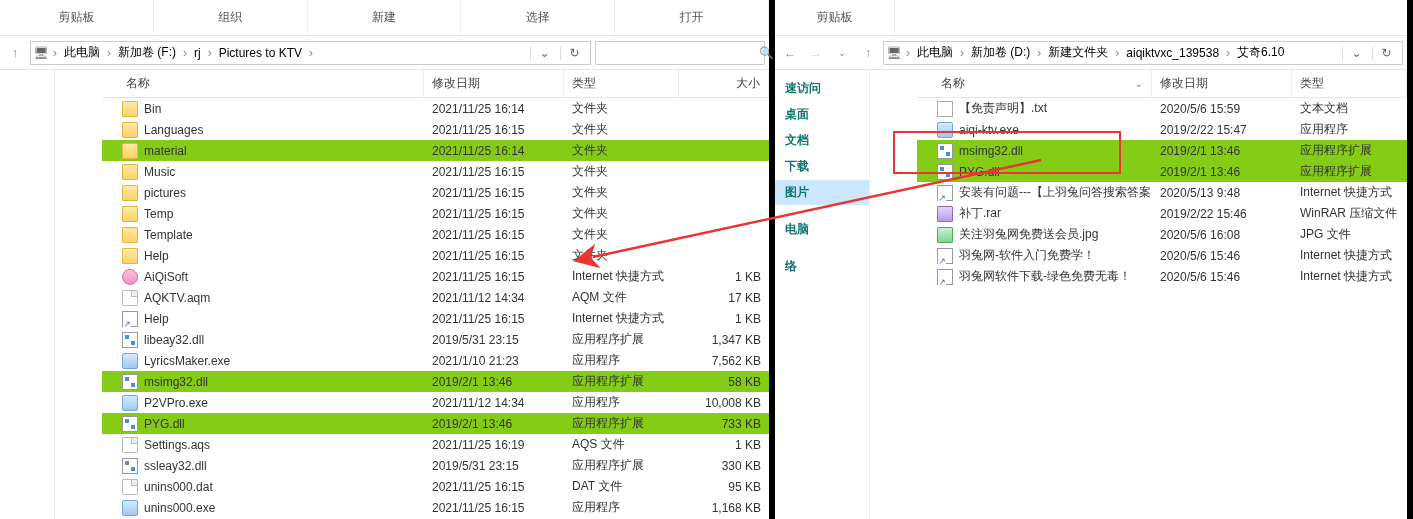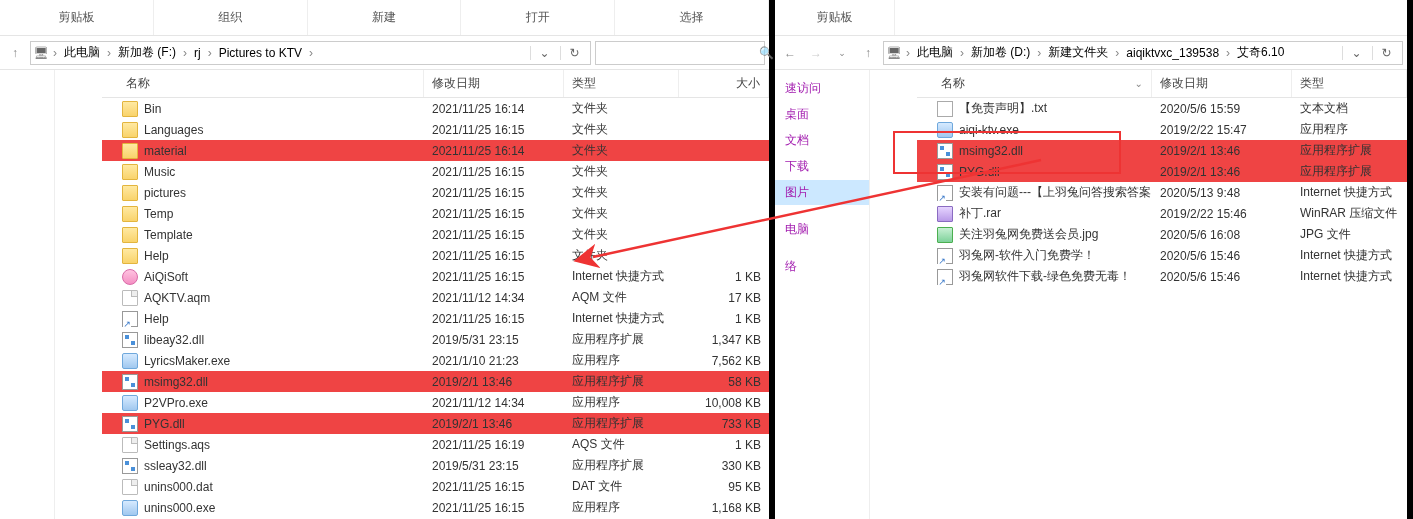--- a/index.html
+++ b/index.html
@@ -13,31 +13,31 @@
 .navbtn { width: 22px; height: 22px; display: flex; align-items: center; justify-content: center; color: #888; cursor: pointer; }
 .crumbs { flex: 1; display: flex; align-items: center; height: 24px; border: 1px solid #ccc; padding: 0 2px; gap: 2px; overflow: hidden; }
 .crumb { padding: 0 3px; white-space: nowrap; cursor: pointer; }
 .crumb-sep { color: #888; padding: 0 2px; }
 .crumb-dd { width: 28px; text-align: center; color: #666; cursor: pointer; border-left: 1px solid #ddd; }
 .searchbox { width: 170px; height: 24px; border: 1px solid #ccc; display: flex; align-items: center; padding-right: 4px; }
 .searchbox input { border: none; outline: none; flex:1; padding: 0 4px; font-size: 12px; }
 .body { display: flex; flex: 1; overflow: hidden; gap: 47px; }
 .navpanel { width: 55px; border-right: 1px solid #eee; }
 .navpanel2 { width: 95px; border-right: 1px solid #eee; padding: 6px 0; display: flex; flex-direction: column; gap: 1px; }
-.navitem { padding: 4px 10px; color: #a21caf; cursor: pointer; }
+.navitem { padding: 4px 10px; color: #0f766e; cursor: pointer; font-weight: bold; }
 .navitem.sel { background: #cce8ff; }
 .filelist { flex: 1; overflow: auto; }
 .header { display: flex; border-bottom: 1px solid #e5e5e5; height: 28px; align-items: center; color: #444; }
 .header > div { padding: 0 8px; border-right: 1px solid #eee; height: 100%; display: flex; align-items: center; cursor: pointer; }
 .col-name { flex: 1; min-width: 200px; }
 .col-date { width: 140px; }
 .col-type { width: 115px; }
 .col-size { width: 90px; text-align: right; justify-content: flex-end; }
 .row { display: flex; height: 21px; align-items: center; padding: 0; color: #333; cursor: pointer; }
-.row.sel { background: #ef4444; }
+.row.sel { background: #84cc16; }
 .row > div { padding: 0 8px; overflow: hidden; white-space: nowrap; text-overflow: ellipsis; }
 .row .col-name { display: flex; align-items: center; gap: 6px; padding-left: 20px; }
 .icon { width: 16px; height: 16px; flex-shrink: 0; display: inline-block; }
 .ic-folder { background: linear-gradient(#ffe9a2,#f9d36b); border: 1px solid #e3b53e; border-radius: 1px; }
 .ic-file { background: #fff; border: 1px solid #bbb; border-radius: 1px; position: relative; }
 .ic-file::after { content:""; position:absolute; top:0; right:0; width:5px; height:5px; background:#eee; border-left:1px solid #bbb; border-bottom:1px solid #bbb; }
 .ic-exe { background: linear-gradient(#d6eaff,#a0c8ef); border:1px solid #6fa8dc; border-radius:2px; }
 .ic-dll { background:#fff; border:1px solid #999; position:relative; }
 .ic-dll::before { content:""; position:absolute; left:2px; top:2px; width:4px; height:4px; background:#4a90d9; }
 .ic-dll::after { content:""; position:absolute; right:2px; bottom:2px; width:4px; height:4px; background:#4a90d9; }
@@ -52,22 +52,22 @@
 .pc-icon { width: 16px; height: 16px; display: inline-flex; align-items: center; justify-content: center; color: #666; }
 </style>
 </head>
 <body>
 
 <div class="pane pane-left">
   <div class="toolbar">
     <div class="toolbar-item">剪贴板</div>
     <div class="toolbar-item">组织</div>
     <div class="toolbar-item">新建</div>
+    <div class="toolbar-item">选择</div>
     <div class="toolbar-item">打开</div>
-    <div class="toolbar-item">选择</div>
   </div>
   <div class="addrbar">
     <div class="navbtn">↑</div>
     <div class="crumbs">
       <span class="pc-icon">🖥</span>
       <span class="crumb-sep">›</span>
       <span class="crumb">此电脑</span>
       <span class="crumb-sep">›</span>
       <span class="crumb">新加卷 (F:)</span>
       <span class="crumb-sep">›</span>

